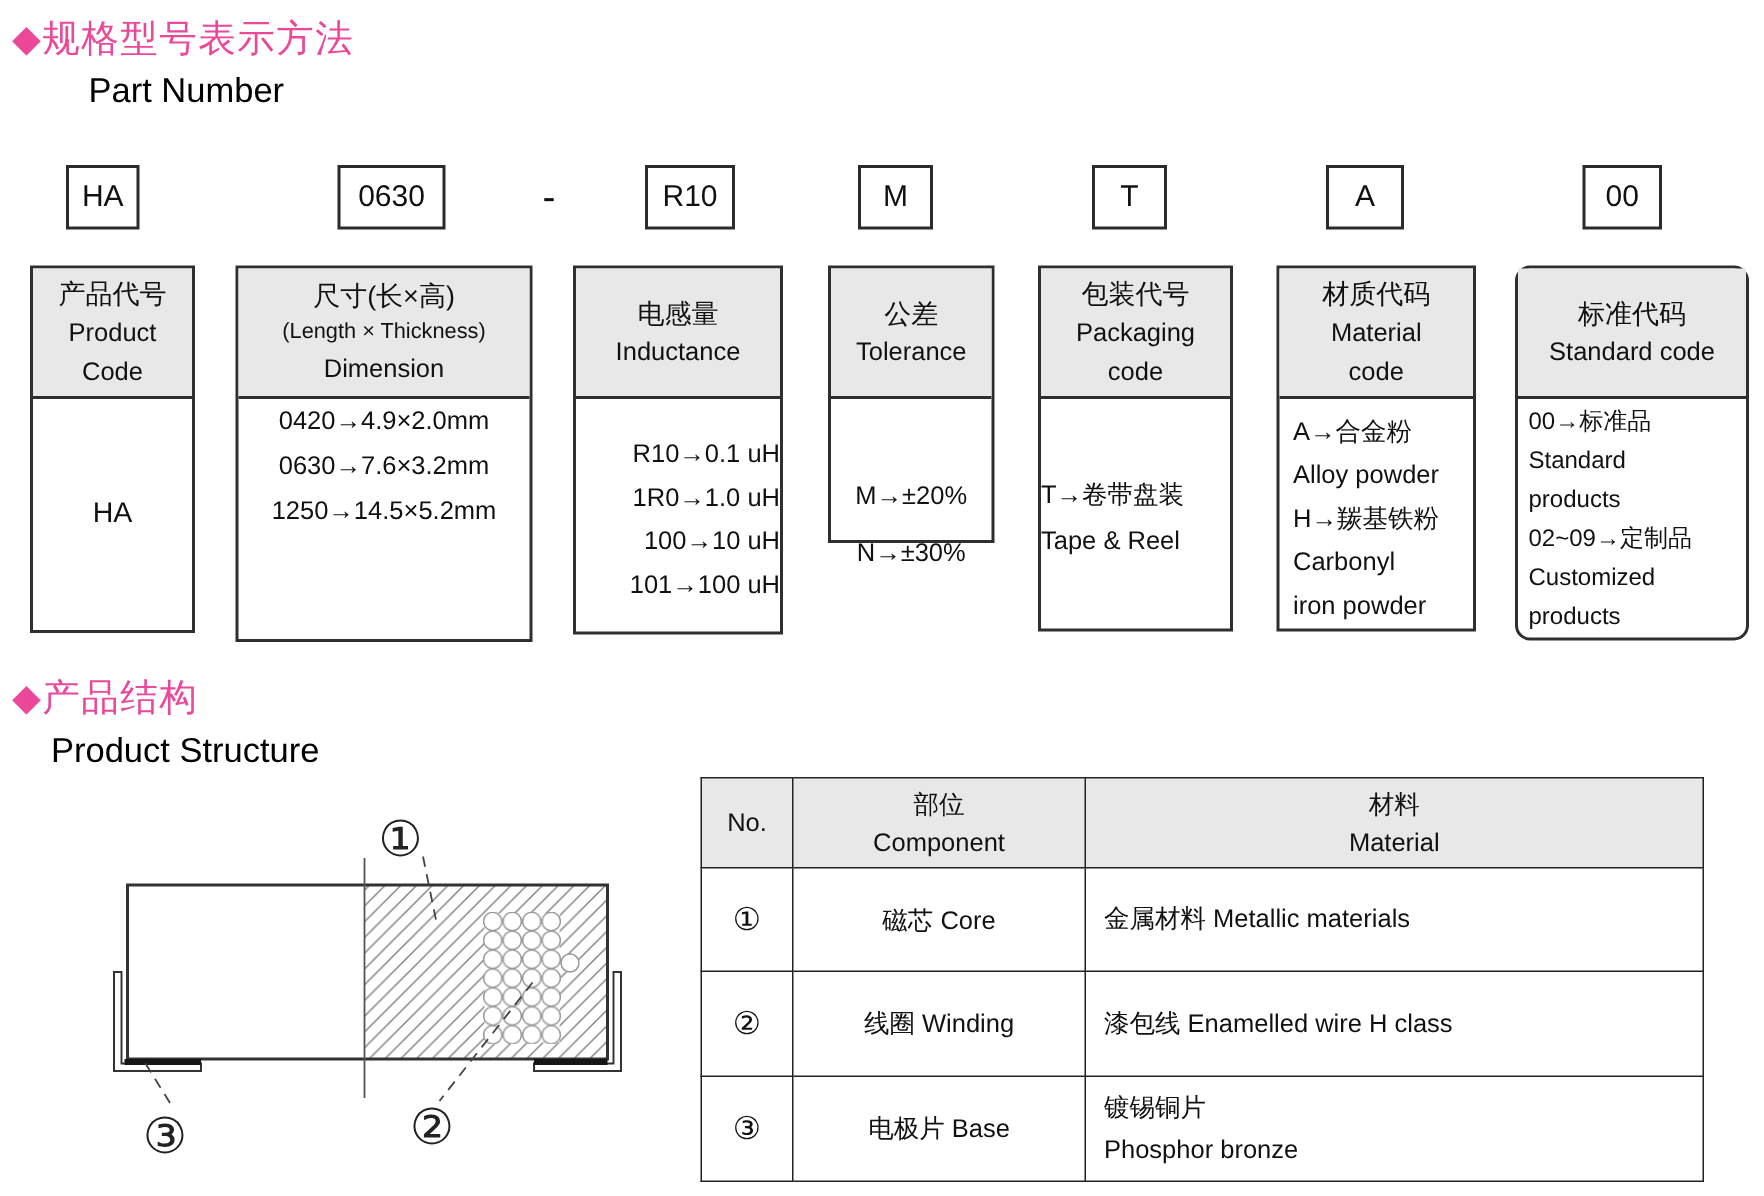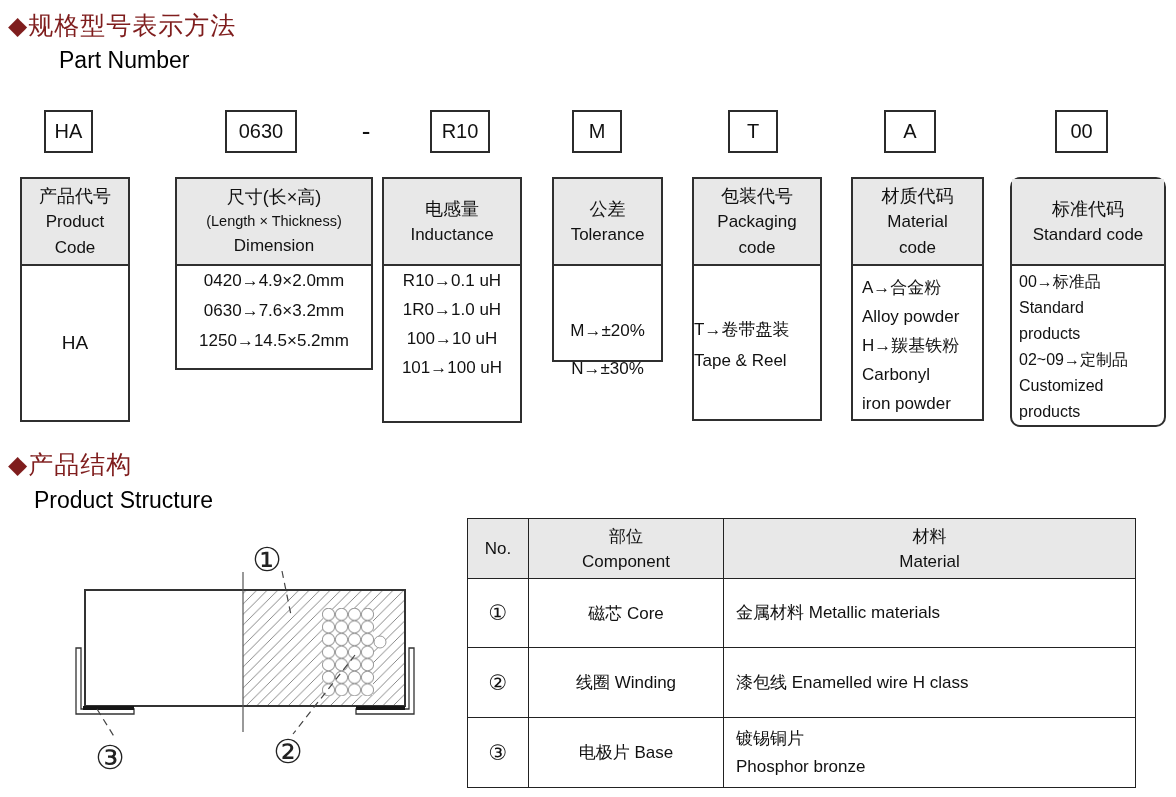--- a/index.html
+++ b/index.html
@@ -1,49 +1,49 @@
 <!DOCTYPE html>
 <html><head>
 <meta charset="utf-8">
 <style>
   html,body{margin:0;padding:0;background:#fff;}
   .page{position:relative;width:1176px;height:797px;background:#fff;overflow:hidden;
         font-family:"Liberation Sans","DejaVu Sans",sans-serif;color:#111;}
   
-  .h-zh{position:absolute;left:8px;font-size:25px;letter-spacing:1px;color:#7f1d1d;}
+  .h-zh{position:absolute;left:8px;font-size:25px;letter-spacing:1px;color:#ec4899;}
   .h-en{position:absolute;left:34px;font-size:23px;color:#000;}
   .h1-zh{top:9px;} .h1-en{top:47px;margin-left:25px;}
   .h2-zh{top:448px;} .h2-en{top:487px;}
   
   .cb{position:absolute;top:110px;height:43px;box-sizing:border-box;background:#fff;
       border:2px solid #2b2b2b;display:flex;align-items:center;justify-content:center;
       font-size:20px;color:#111;}
   .cb1{left:44px;width:49px;} .cb2{left:225px;width:72px;} .cb3{left:430px;width:60px;}
   .cb4{left:572px;width:50px;} .cb5{left:728px;width:50px;} .cb6{left:884px;width:52px;}
   .cb7{left:1055px;width:53px;}
   .code-sep{position:absolute;left:352px;top:110px;width:28px;height:43px;display:flex;
       align-items:center;justify-content:center;font-size:26px;color:#111;}
   
   .col{position:absolute;top:177px;box-sizing:border-box;border:2px solid #2f2f2f;background:#fff;}
   .c1{left:20px;width:110px;height:245px;}
-  .c2{left:157px;width:198px;height:193px;margin-left:18px;}
+  .c2{left:157px;width:198px;height:251px;}
   .c3{left:382px;width:140px;height:246px;}
   .c4{left:552px;width:111px;height:185px;}
   .c5{left:692px;width:130px;height:244px;}
   .c6{left:851px;width:133px;height:244px;}
   .c7{left:1010px;width:156px;height:250px;border-radius:10px;}
   .col-head{box-sizing:border-box;height:87px;background:#e8e8e8;border-bottom:2px solid #2f2f2f;
       display:flex;flex-direction:column;justify-content:center;text-align:center;}
   .hl{line-height:26px;font-size:17px;color:#111;}
   .hl.zh{font-size:18px;}
   .hl.small{font-size:14.5px;line-height:23px;}
   .col-body{box-sizing:border-box;height:calc(100% - 87px);font-size:17px;color:#111;}
   .c1 .col-body{display:flex;align-items:center;justify-content:center;font-size:19px;}
   .c2 .col-body{text-align:center;} .c2 .bl{line-height:30px;}
-  .c3 .col-body{text-align:center;} .c3 .bl{line-height:29px;}
+  .c3 .col-body{padding-top:22px;text-align:right;} .c3 .bl{line-height:29px;}
   .c4 .col-body{padding-top:46px;text-align:center;} .c4 .bl{line-height:38px;}
   .c5 .col-body{padding-top:48px;text-align:left;} .c5 .bl{line-height:31px;}
   .c6 .col-body{padding:7px 2px 0 9px;text-align:left;} .c6 .bl{line-height:29px;}
   .c7 .col-body{padding:3px 2px 0 7px;text-align:left;font-size:16px;} .c7 .bl{line-height:26px;}
   
   .ptable{position:absolute;left:467px;top:518px;border-collapse:collapse;table-layout:fixed;}
   .ptable th,.ptable td{border:1.5px solid #222;box-sizing:border-box;font-weight:normal;
       color:#111;background:#fff;}
   .ptable th{background:#e8e8e8;font-size:17px;}
   .ptable .thl{line-height:25px;}

